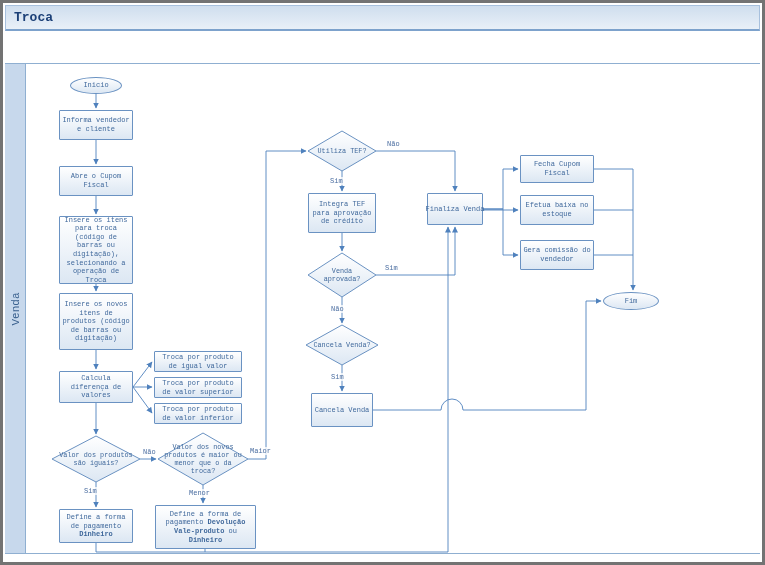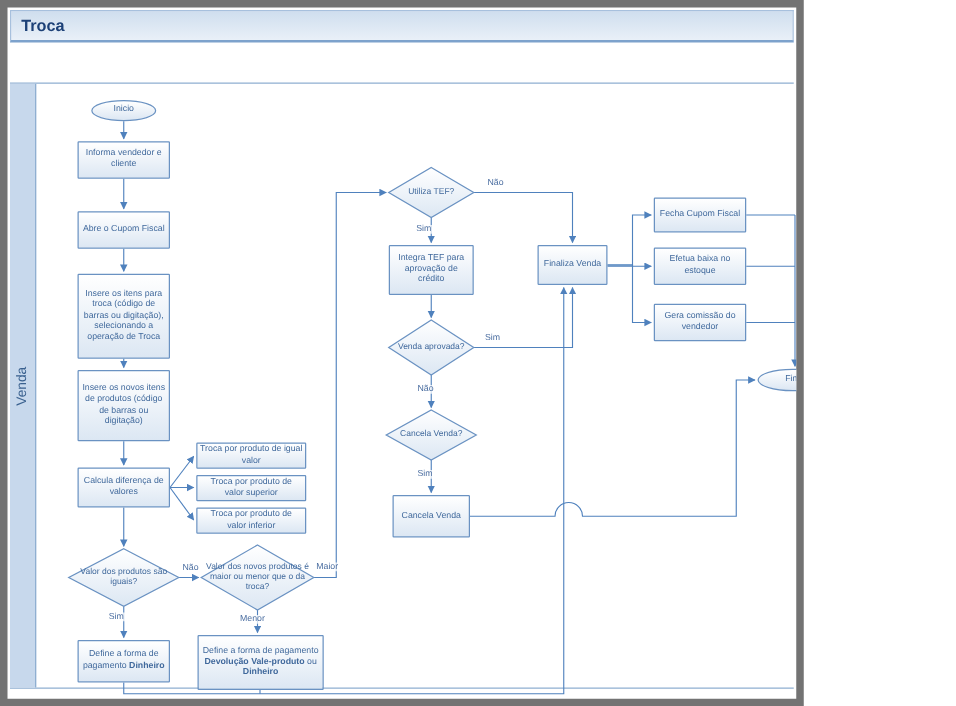--- a/index.html
+++ b/index.html
@@ -1,16 +1,16 @@
 <!DOCTYPE html>
 <html><head>
 <meta charset="utf-8">
 <style>
   html,body{margin:0;padding:0;background:#fff;}
-  .page{position:relative;width:643px;height:565px;background:#fff;border:6px solid #737373;box-sizing:border-box;font-family:Liberation Sans, sans-serif;overflow:hidden;}
+  .page{position:relative;width:765px;height:565px;background:#fff;border:3px solid #737373;box-sizing:border-box;font-family:Liberation Mono, monospace;overflow:hidden;}
   .title-bar{position:absolute;left:2px;top:2px;right:2px;height:26px;background:linear-gradient(to bottom,#cfdeee,#e9f0f8);border:1px solid #a7c0dd;border-bottom:2px solid #7da2cc;display:flex;align-items:center;padding-left:8px;box-sizing:border-box;}
   .title-text{font-size:13px;font-weight:bold;color:#1c4077;}
   .lane{position:absolute;left:2px;right:2px;top:60px;bottom:8px;border-top:1px solid #8fafd1;border-bottom:1px solid #8fafd1;background:#fff;}
   .lane-strip{position:absolute;left:0;top:0;bottom:0;width:20px;background:#c7d8ec;border-right:1px solid #8fafd1;display:flex;align-items:center;justify-content:center;}
   .lane-text{transform:rotate(-90deg);font-size:11px;color:#3a618f;white-space:nowrap;}
   svg.connectors{position:absolute;left:0;top:0;width:765px;height:565px;pointer-events:none;}
   .node{position:absolute;box-sizing:border-box;border:1px solid #6a92c2;background:linear-gradient(to bottom,#ffffff,#dce7f3);color:#40699c;font-size:7px;line-height:1.22;display:flex;align-items:center;justify-content:center;text-align:center;padding:1px 2px;border-radius:1px;}
   .ellipse{border-radius:50%;}
   .nw{white-space:nowrap;}
   .dtext{position:absolute;box-sizing:border-box;display:flex;align-items:center;justify-content:center;text-align:center;color:#40699c;font-size:6.8px;line-height:1.18;}

